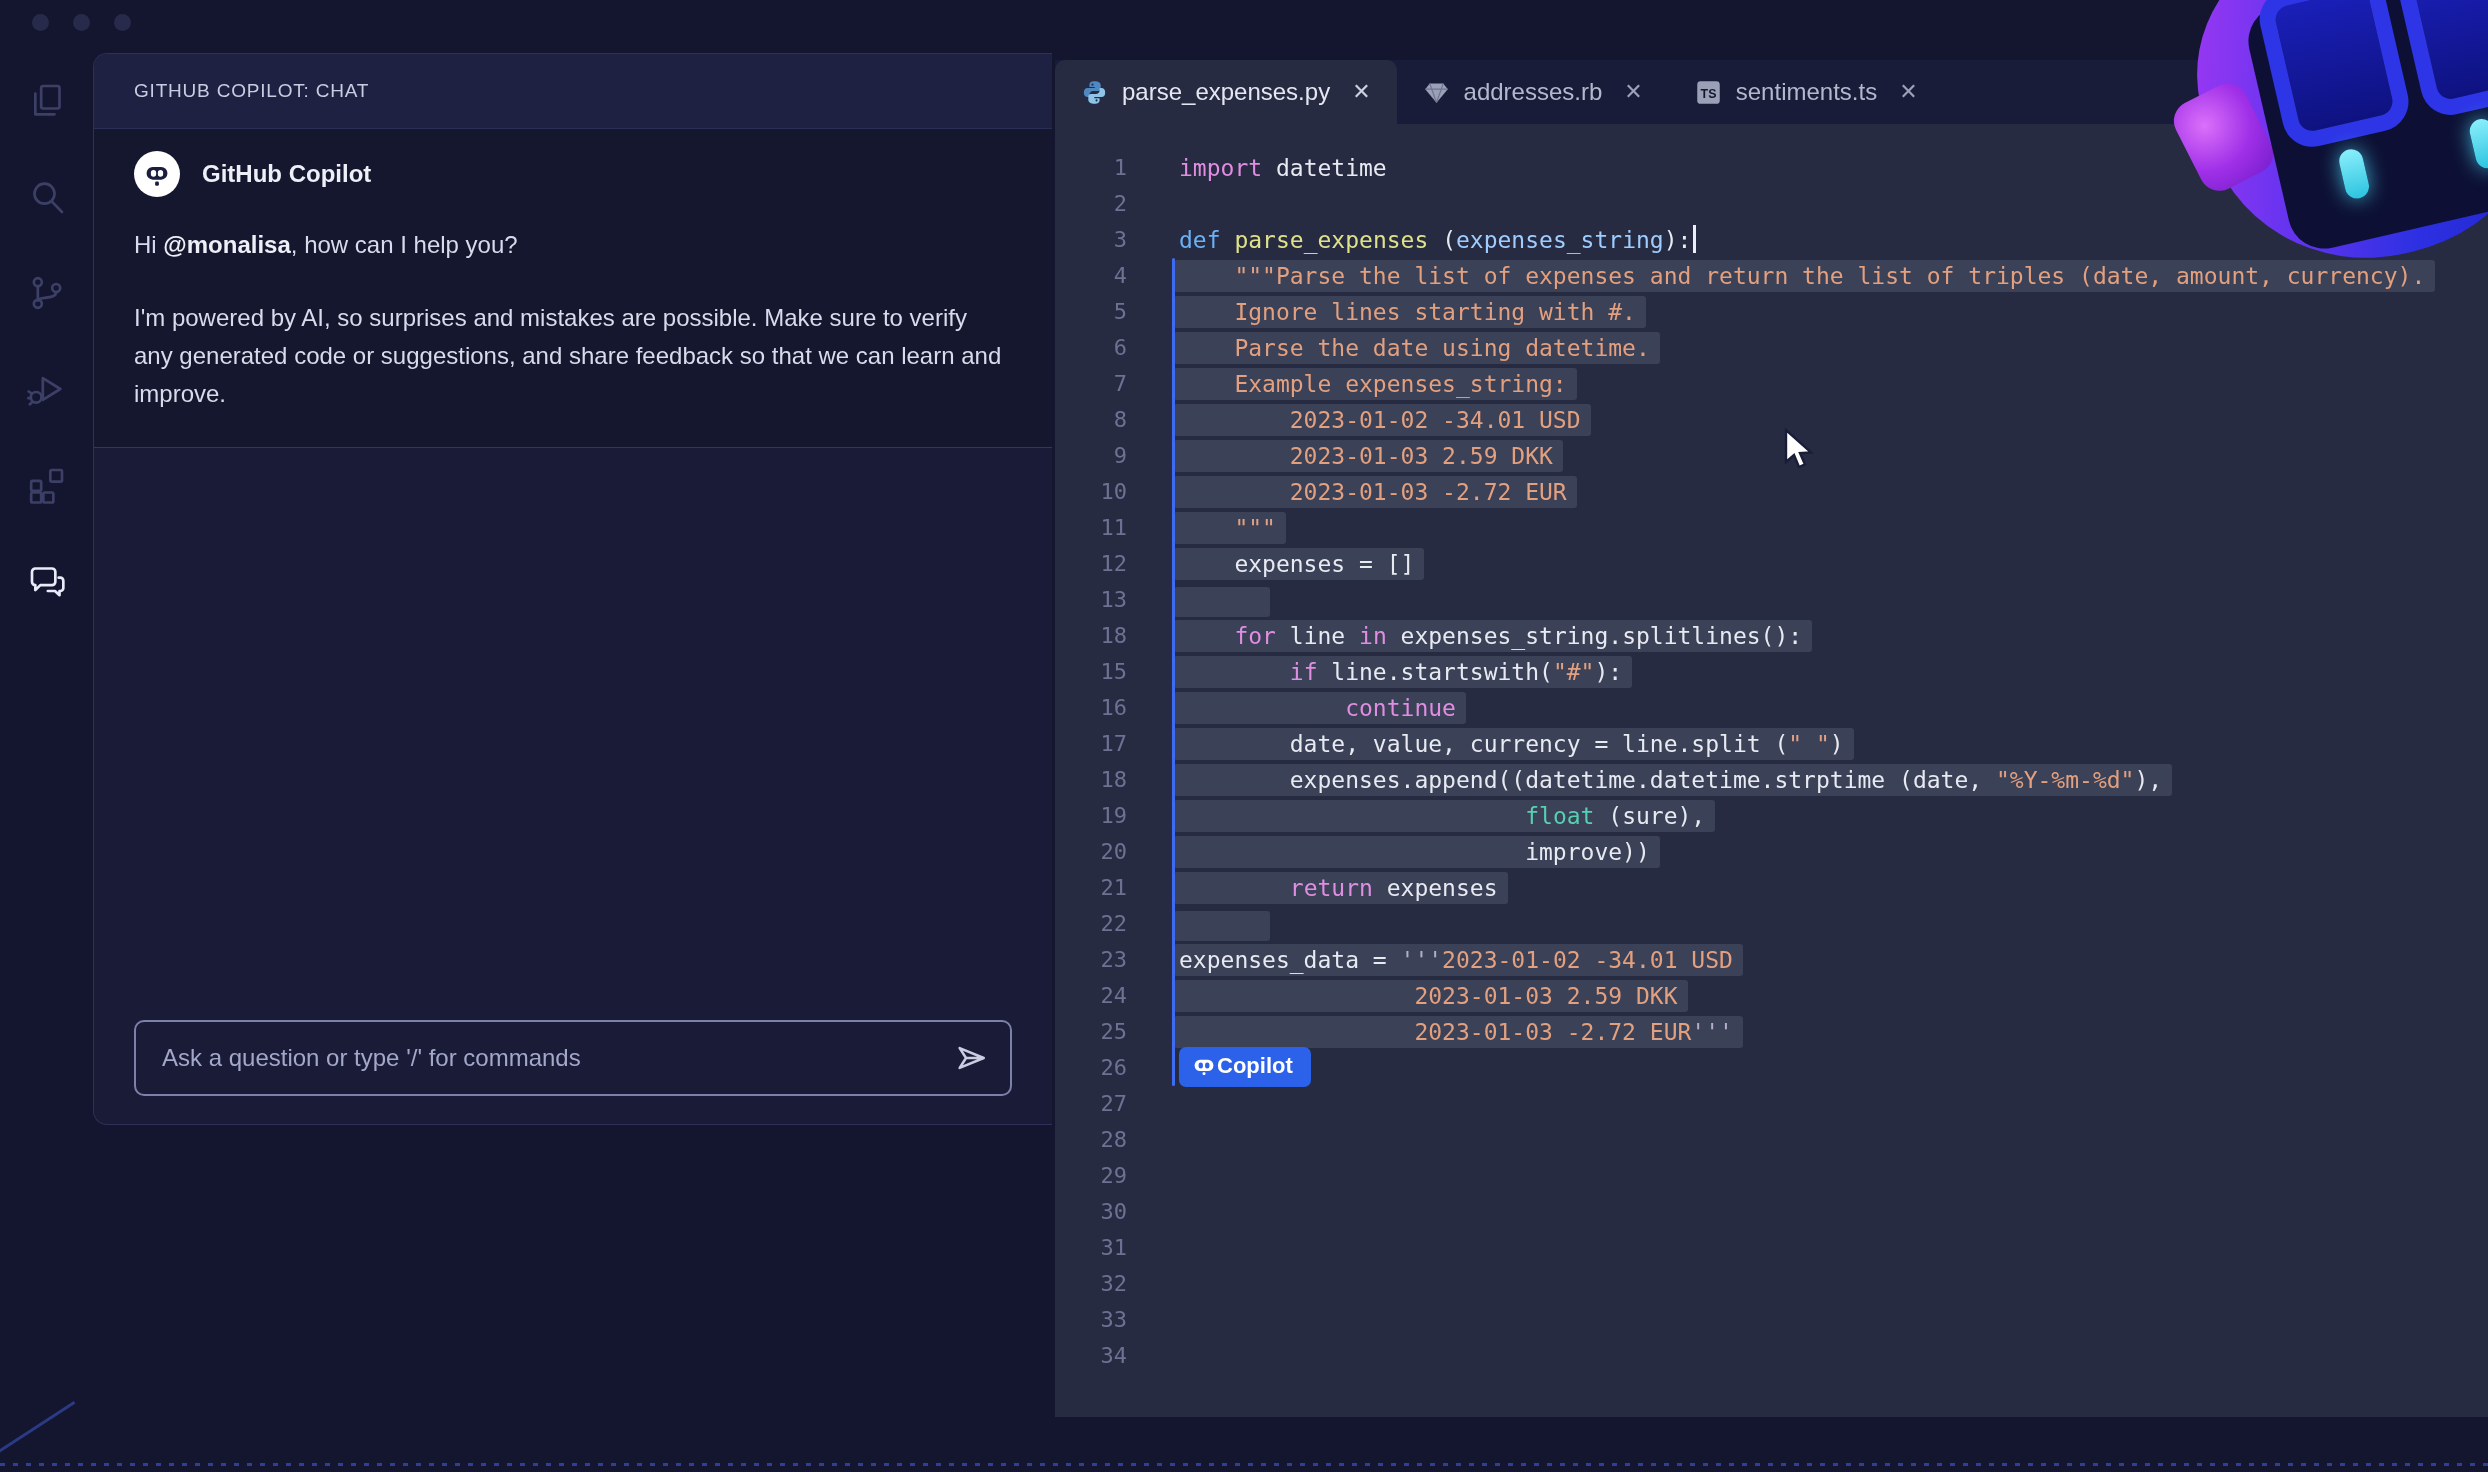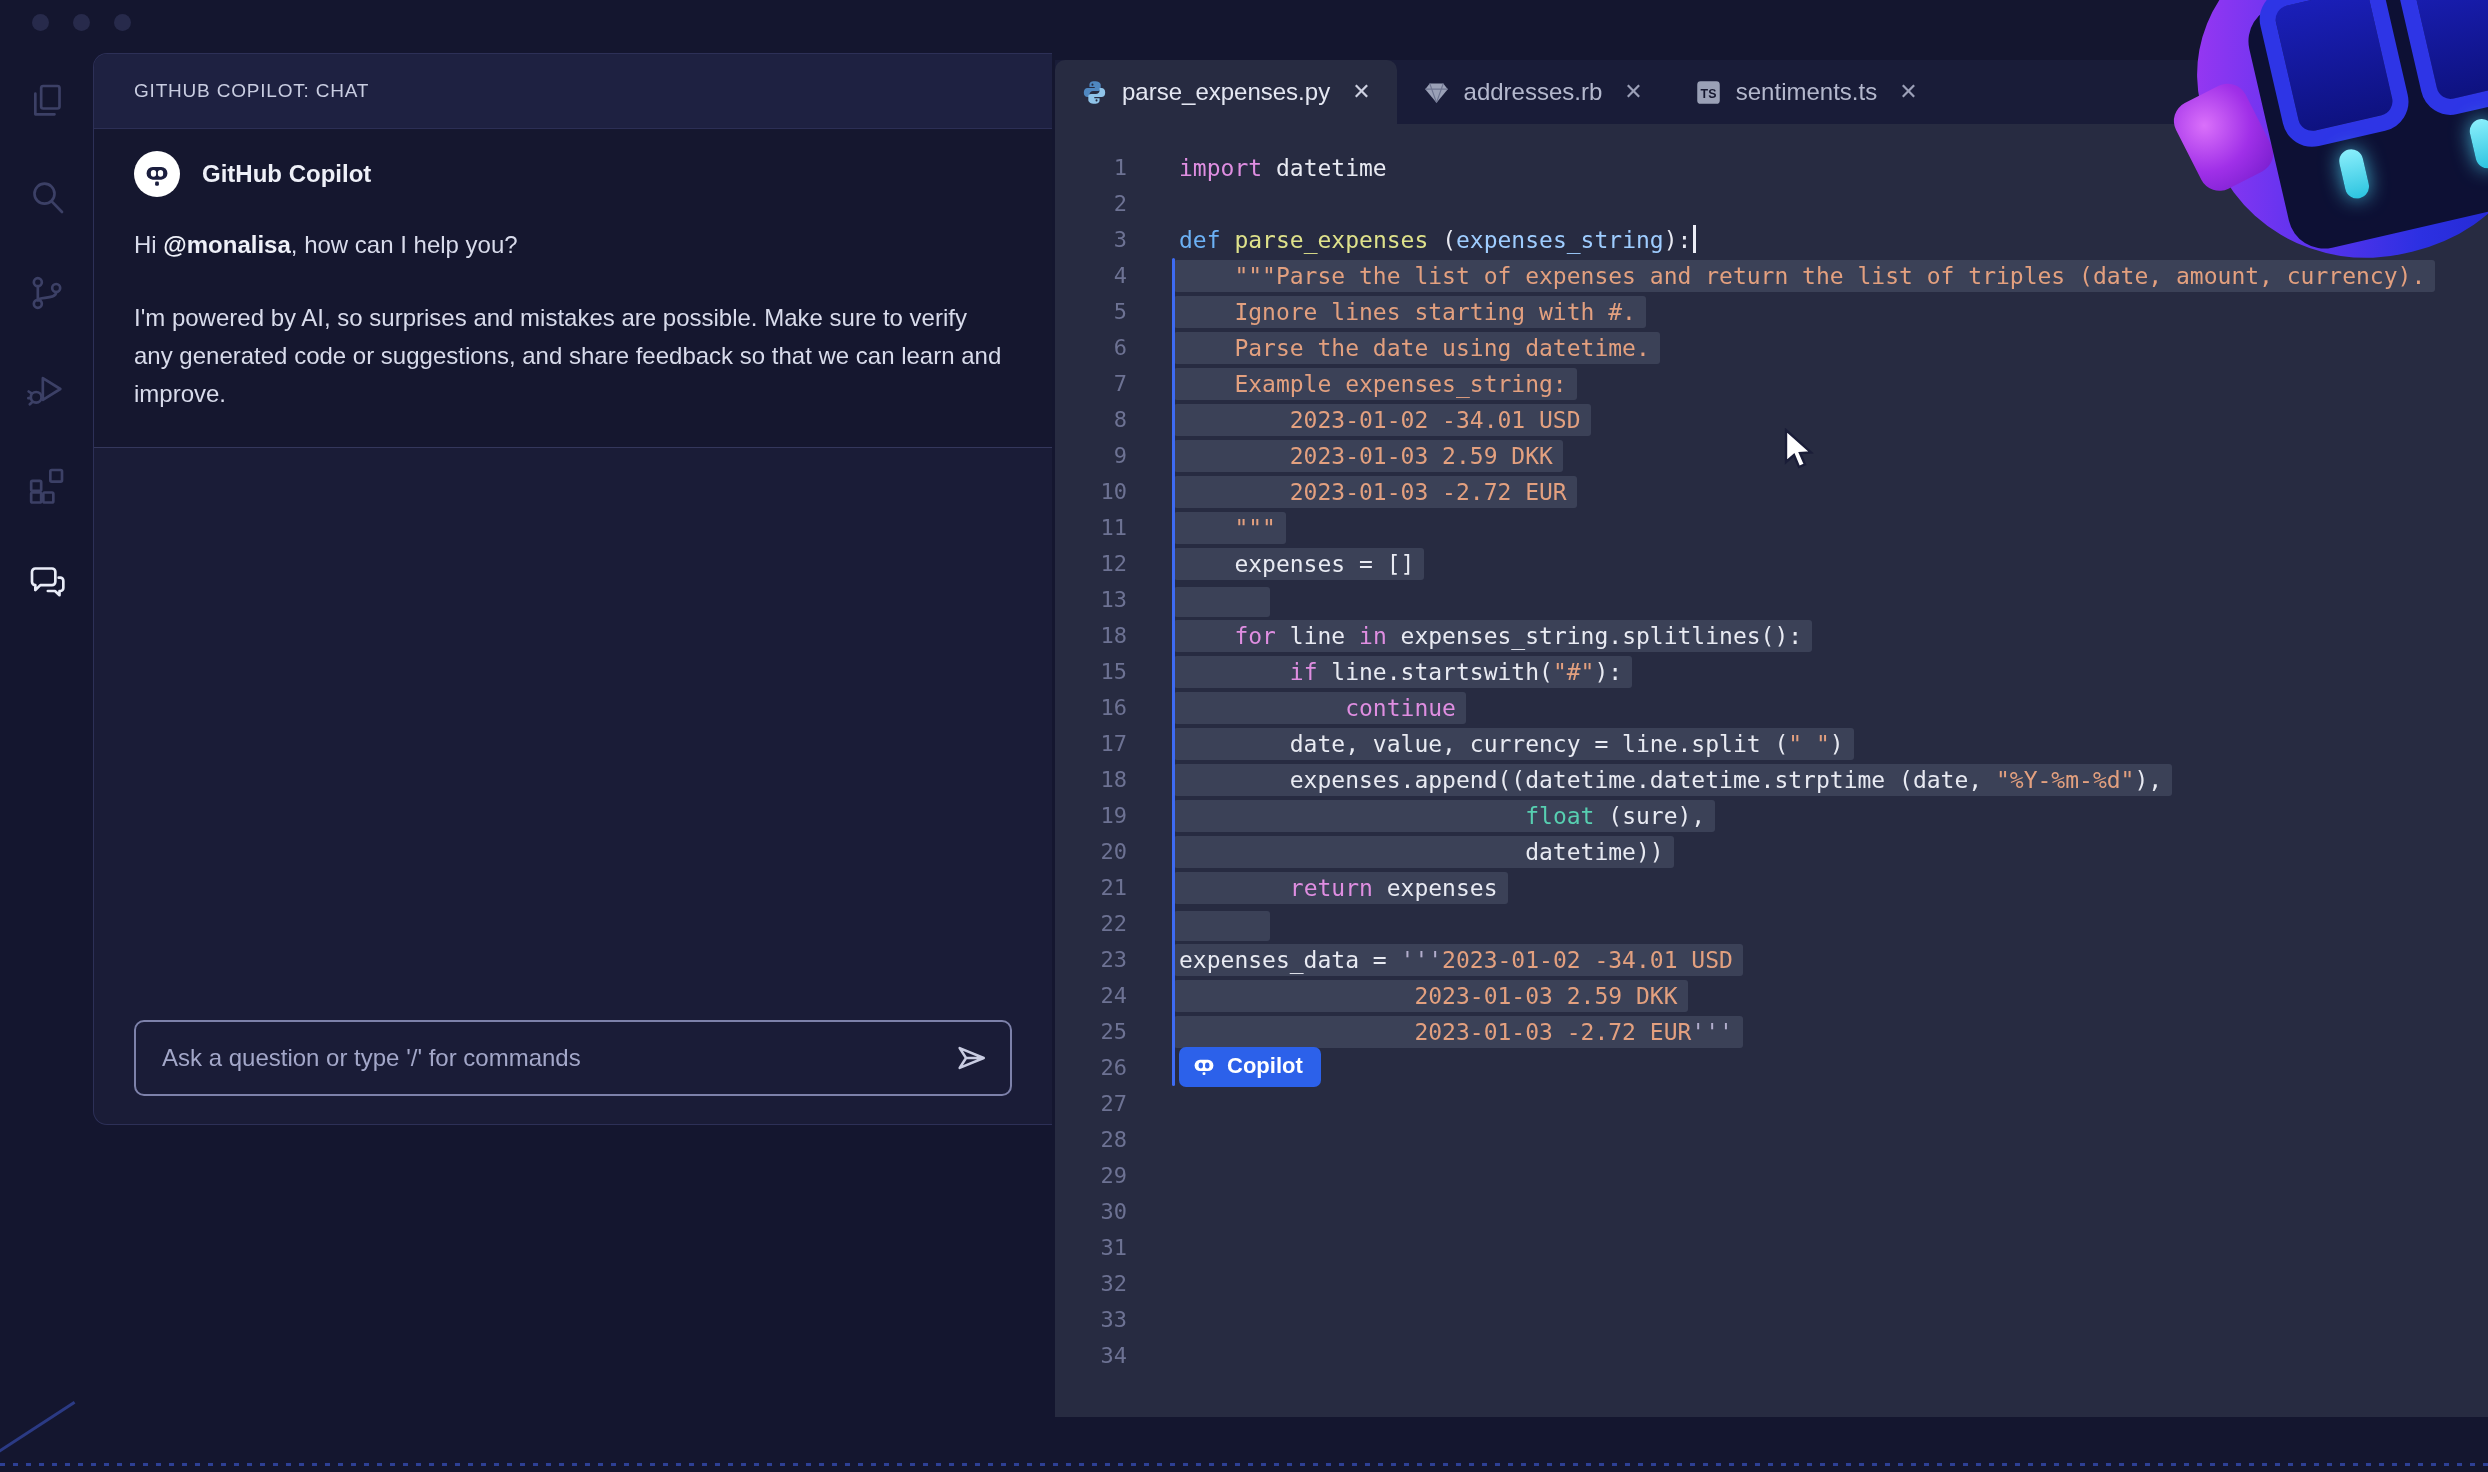--- a/index.html
+++ b/index.html
@@ -55,21 +55,21 @@
   .line{height:36px;line-height:36px;white-space:pre;}
   .ln{display:inline-block;width:72px;text-align:right;color:#6d7293;font-size:22px;
       font-family:"DejaVu Sans Mono",monospace;vertical-align:top;}
   .lc{margin-left:52px;}
   .hl{background:#3b4157;border-radius:3px;padding:3px 10px 3px 5px;margin-left:-5px;}
   .stub{display:inline-block;width:96px;height:30px;vertical-align:middle;background:#3b4157;border-radius:3px;margin-left:-5px;}
   .c-pl{color:#e8eaf2}.c-kw{color:#df8ee1}.c-def{color:#6cb1f5}.c-fn{color:#dfe28b}
   .c-param{color:#9fcdff}.c-str{color:#e3a07f}.c-q{color:#b3aecd}.c-teal{color:#57cfb1}
   .caret{display:inline-block;width:3px;height:28px;background:#eceef6;vertical-align:-5px;margin-left:2px;}
   .sugg-line{position:absolute;left:117px;top:134px;width:3px;height:828px;background:#3e6bf2;border-radius:2px;}
-  .copilot-badge{position:relative;z-index:3;display:inline-flex;align-items:center;gap:10px;top:-3px;
+  .copilot-badge{position:relative;z-index:3;display:inline-flex;align-items:center;gap:0;top:-3px;
       background:#2c61ea;border-radius:7px;padding:6px 18px 8px 12px;
       color:#fff;font-family:"Liberation Sans",sans-serif;font-size:22px;font-weight:bold;line-height:1;}
   .copilot-badge svg{width:26px;height:26px;}
 
   
   .mascot{position:absolute;top:-74px;right:-60px;width:346px;height:330px;z-index:50;transform:rotate(-13deg);pointer-events:none;}
   .m-head{position:absolute;inset:0;border-radius:42% 46% 50% 48%;
       background:linear-gradient(105deg,#a438f2 0%,#6a34f0 28%,#2c30e2 62%,#1d22c4 100%);}
   .m-ear{position:absolute;left:-24px;top:128px;width:78px;height:96px;border-radius:20px;transform:rotate(-14deg);
       background:radial-gradient(circle at 35% 30%,#da70fa,#a030e8 55%,#7a1fd0 95%);}
@@ -213,21 +213,21 @@
         <div class="line"><span class="ln">10</span><span class="lc"><span class="hl"><span class="c-str">        2023-01-03 -2.72 EUR</span></span></span></div>
         <div class="line"><span class="ln">11</span><span class="lc"><span class="hl"><span class="c-str">    """</span></span></span></div>
         <div class="line"><span class="ln">12</span><span class="lc"><span class="hl"><span class="c-pl">    expenses = []</span></span></span></div>
         <div class="line"><span class="ln">13</span><span class="lc"><span class="stub"></span></span></div>
         <div class="line"><span class="ln">18</span><span class="lc"><span class="hl"><span class="c-pl">    </span><span class="c-kw">for</span><span class="c-pl"> line </span><span class="c-kw">in</span><span class="c-pl"> expenses_string.splitlines():</span></span></span></div>
         <div class="line"><span class="ln">15</span><span class="lc"><span class="hl"><span class="c-pl">        </span><span class="c-kw">if</span><span class="c-pl"> line.startswith(</span><span class="c-str">"#"</span><span class="c-pl">):</span></span></span></div>
         <div class="line"><span class="ln">16</span><span class="lc"><span class="hl"><span class="c-pl">            </span><span class="c-kw">continue</span></span></span></div>
         <div class="line"><span class="ln">17</span><span class="lc"><span class="hl"><span class="c-pl">        date, value, currency = line.split (</span><span class="c-str">" "</span><span class="c-pl">)</span></span></span></div>
         <div class="line"><span class="ln">18</span><span class="lc"><span class="hl"><span class="c-pl">        expenses.append((datetime.datetime.strptime (date, </span><span class="c-str">"%Y-%m-%d"</span><span class="c-pl">),</span></span></span></div>
         <div class="line"><span class="ln">19</span><span class="lc"><span class="hl"><span class="c-pl">                         </span><span class="c-teal">float</span><span class="c-pl"> (sure),</span></span></span></div>
-        <div class="line"><span class="ln">20</span><span class="lc"><span class="hl"><span class="c-pl">                         datetime))</span></span></span></div>
+        <div class="line"><span class="ln">20</span><span class="lc"><span class="hl"><span class="c-pl">                         improve))</span></span></span></div>
         <div class="line"><span class="ln">21</span><span class="lc"><span class="hl"><span class="c-pl">        </span><span class="c-kw">return</span><span class="c-pl"> expenses</span></span></span></div>
         <div class="line"><span class="ln">22</span><span class="lc"><span class="stub"></span></span></div>
         <div class="line"><span class="ln">23</span><span class="lc"><span class="hl"><span class="c-pl">expenses_data = </span><span class="c-q">'''</span><span class="c-str">2023-01-02 -34.01 USD</span></span></span></div>
         <div class="line"><span class="ln">24</span><span class="lc"><span class="hl"><span class="c-str">                 2023-01-03 2.59 DKK</span></span></span></div>
         <div class="line"><span class="ln">25</span><span class="lc"><span class="hl"><span class="c-str">                 2023-01-03 -2.72 EUR</span><span class="c-q">'''</span></span></span></div>
         <div class="line"><span class="ln">26</span><span class="lc"><span class="copilot-badge"><svg viewBox="0 0 36 36" class="tab-icon">
     <rect x="5" y="9.5" width="26" height="15.5" rx="7.5" fill="#ffffff"></rect>
     <rect x="10.5" y="13.3" width="6" height="8" rx="3" fill="#2c61ea"></rect>
     <rect x="19.5" y="13.3" width="6" height="8" rx="3" fill="#2c61ea"></rect>
     <rect x="16" y="26.5" width="4" height="4" rx="1.3" fill="#ffffff"></rect>

